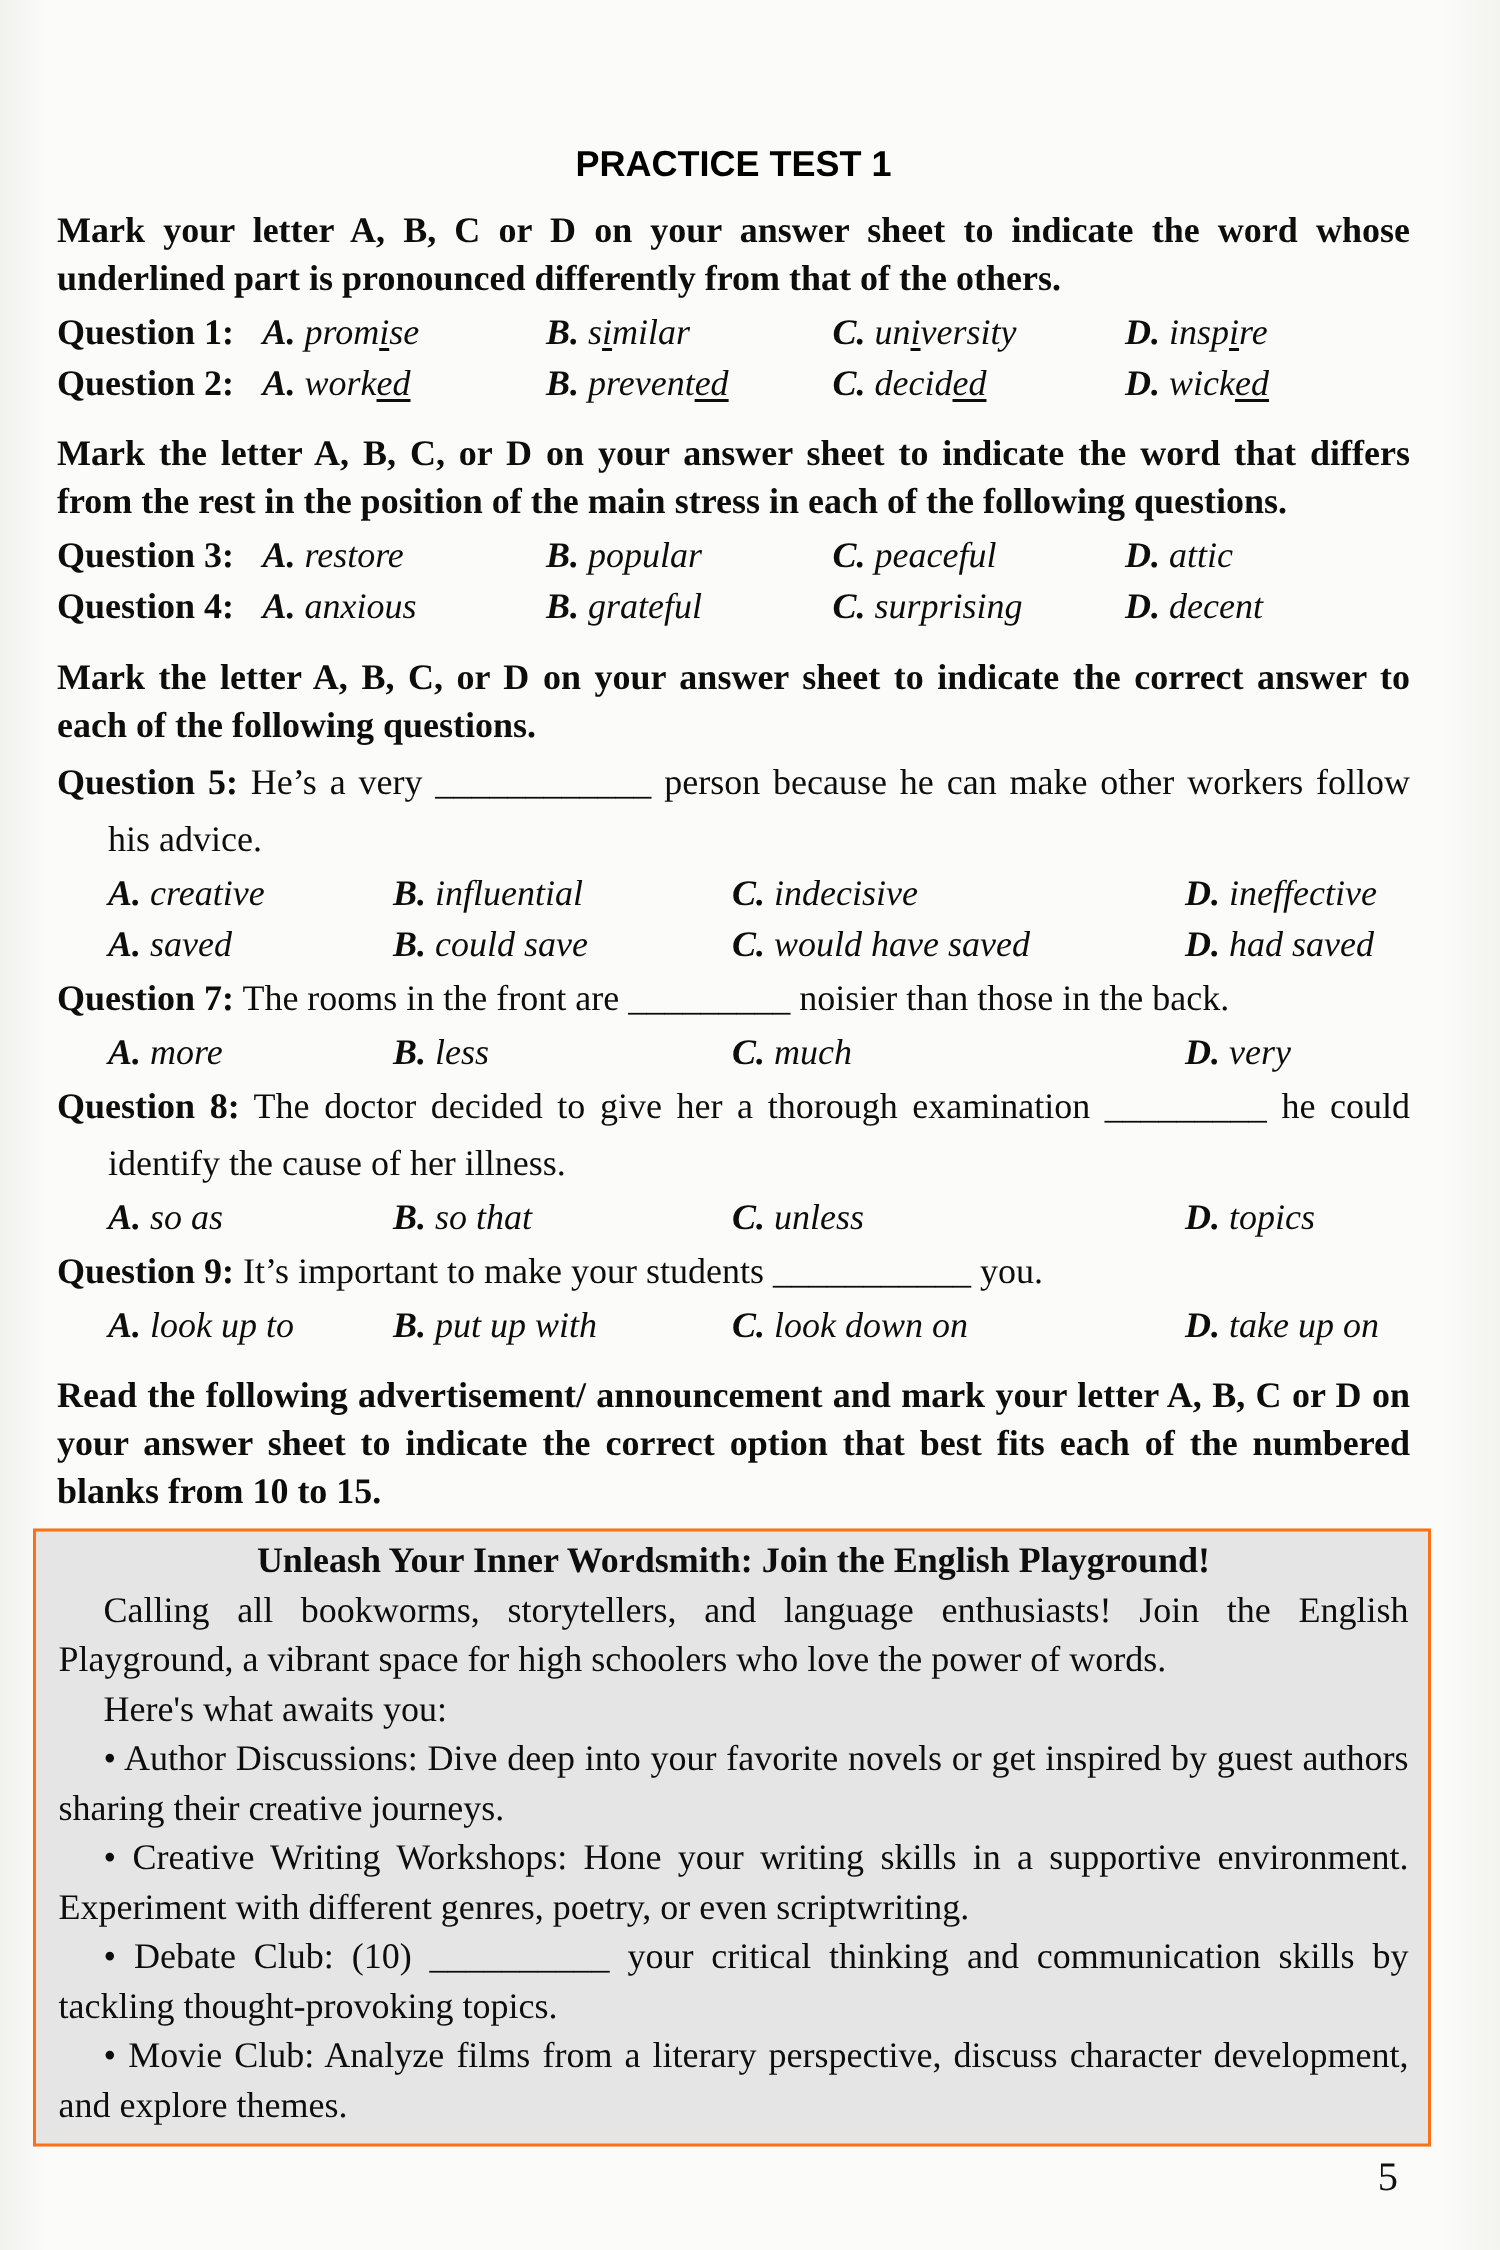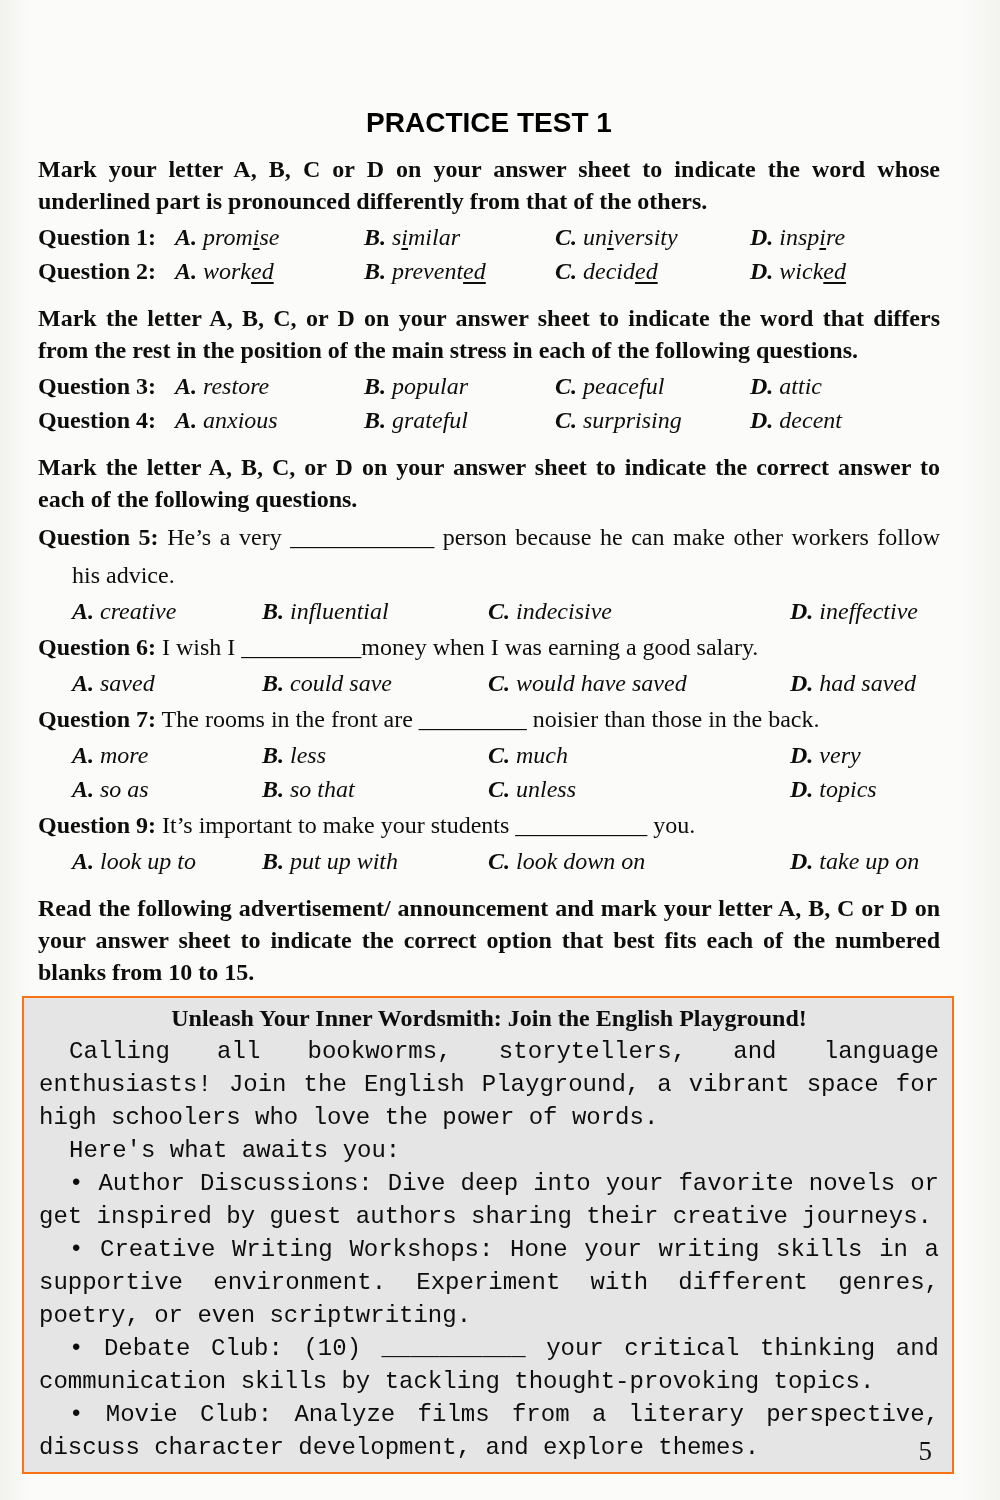--- a/index.html
+++ b/index.html
@@ -13,25 +13,25 @@
     font-family: "Liberation Serif", serif;
     font-size: 24px;
     color: #0d0d0d;
     overflow: hidden;
     position: relative;
   }
   .page {
     padding: 96px 60px 0 38px;
   }
   .title {
-    margin: 11px 0 2px 0;
+    margin: 0 0 2px 0;
     text-align: center;
     font-family: "Liberation Sans", sans-serif;
     font-weight: 900;
-    font-size: 28px;
+    font-size: 24px;
     letter-spacing: 0px;
     color: #000;
   }
   .instr {
     margin: 14px 0 3px 0;
     font-weight: bold;
     text-align: justify;
     line-height: 32px;
   }
   .qrow, .orow {
@@ -75,21 +75,20 @@
     margin: 0;
     text-align: center;
     font-weight: bold;
     line-height: 34px;
   }
   .adp {
     margin: 0;
     text-align: justify;
     text-indent: 30px;
     line-height: 33px;
-    font-family: Liberation Mono, monospace;
   }
   .pageno {
     position: absolute;
     right: 68px;
     top: 1436px;
     font-size: 27px;
     color: #111;
   }
 </style>
 </head>
@@ -138,36 +137,36 @@
   <p class="instr">Mark the letter A, B, C, or D on your answer sheet to indicate the correct answer to each of the following questions.</p>
 
   <p class="stem"><span class="qlabel">Question 5:</span> <span>He’s a very ____________ person because he can make other workers follow his advice.</span></p>
   <div class="orow">
     <span class="opt optA"><span class="optletter">A.</span> <span>creative</span></span>
     <span class="opt optB"><span class="optletter">B.</span> <span>influential</span></span>
     <span class="opt optC"><span class="optletter">C.</span> <span>indecisive</span></span>
     <span class="opt optD"><span class="optletter">D.</span> <span>ineffective</span></span>
   </div>
 
-  <p class="stem"><span class="qlabel">Question 6:</span> <span>I wish I __________money when I was earning a good salary.</span></p>
   <div class="orow">
     <span class="opt optA"><span class="optletter">A.</span> <span>saved</span></span>
     <span class="opt optB"><span class="optletter">B.</span> <span>could save</span></span>
     <span class="opt optC"><span class="optletter">C.</span> <span>would have saved</span></span>
     <span class="opt optD"><span class="optletter">D.</span> <span>had saved</span></span>
   </div>
 
   <p class="stem"><span class="qlabel">Question 7:</span> <span>The rooms in the front are _________ noisier than those in the back.</span></p>
   <div class="orow">
     <span class="opt optA"><span class="optletter">A.</span> <span>more</span></span>
     <span class="opt optB"><span class="optletter">B.</span> <span>less</span></span>
     <span class="opt optC"><span class="optletter">C.</span> <span>much</span></span>
     <span class="opt optD"><span class="optletter">D.</span> <span>very</span></span>
   </div>
 
+  <p class="stem"><span class="qlabel">Question 8:</span> <span>The doctor decided to give her a thorough examination _________ he could identify the cause of her illness.</span></p>
   <div class="orow">
     <span class="opt optA"><span class="optletter">A.</span> <span>so as</span></span>
     <span class="opt optB"><span class="optletter">B.</span> <span>so that</span></span>
     <span class="opt optC"><span class="optletter">C.</span> <span>unless</span></span>
     <span class="opt optD"><span class="optletter">D.</span> <span>topics</span></span>
   </div>
 
   <p class="stem"><span class="qlabel">Question 9:</span> <span>It’s important to make your students ___________ you.</span></p>
   <div class="orow">
     <span class="opt optA"><span class="optletter">A.</span> <span>look up to</span></span>

